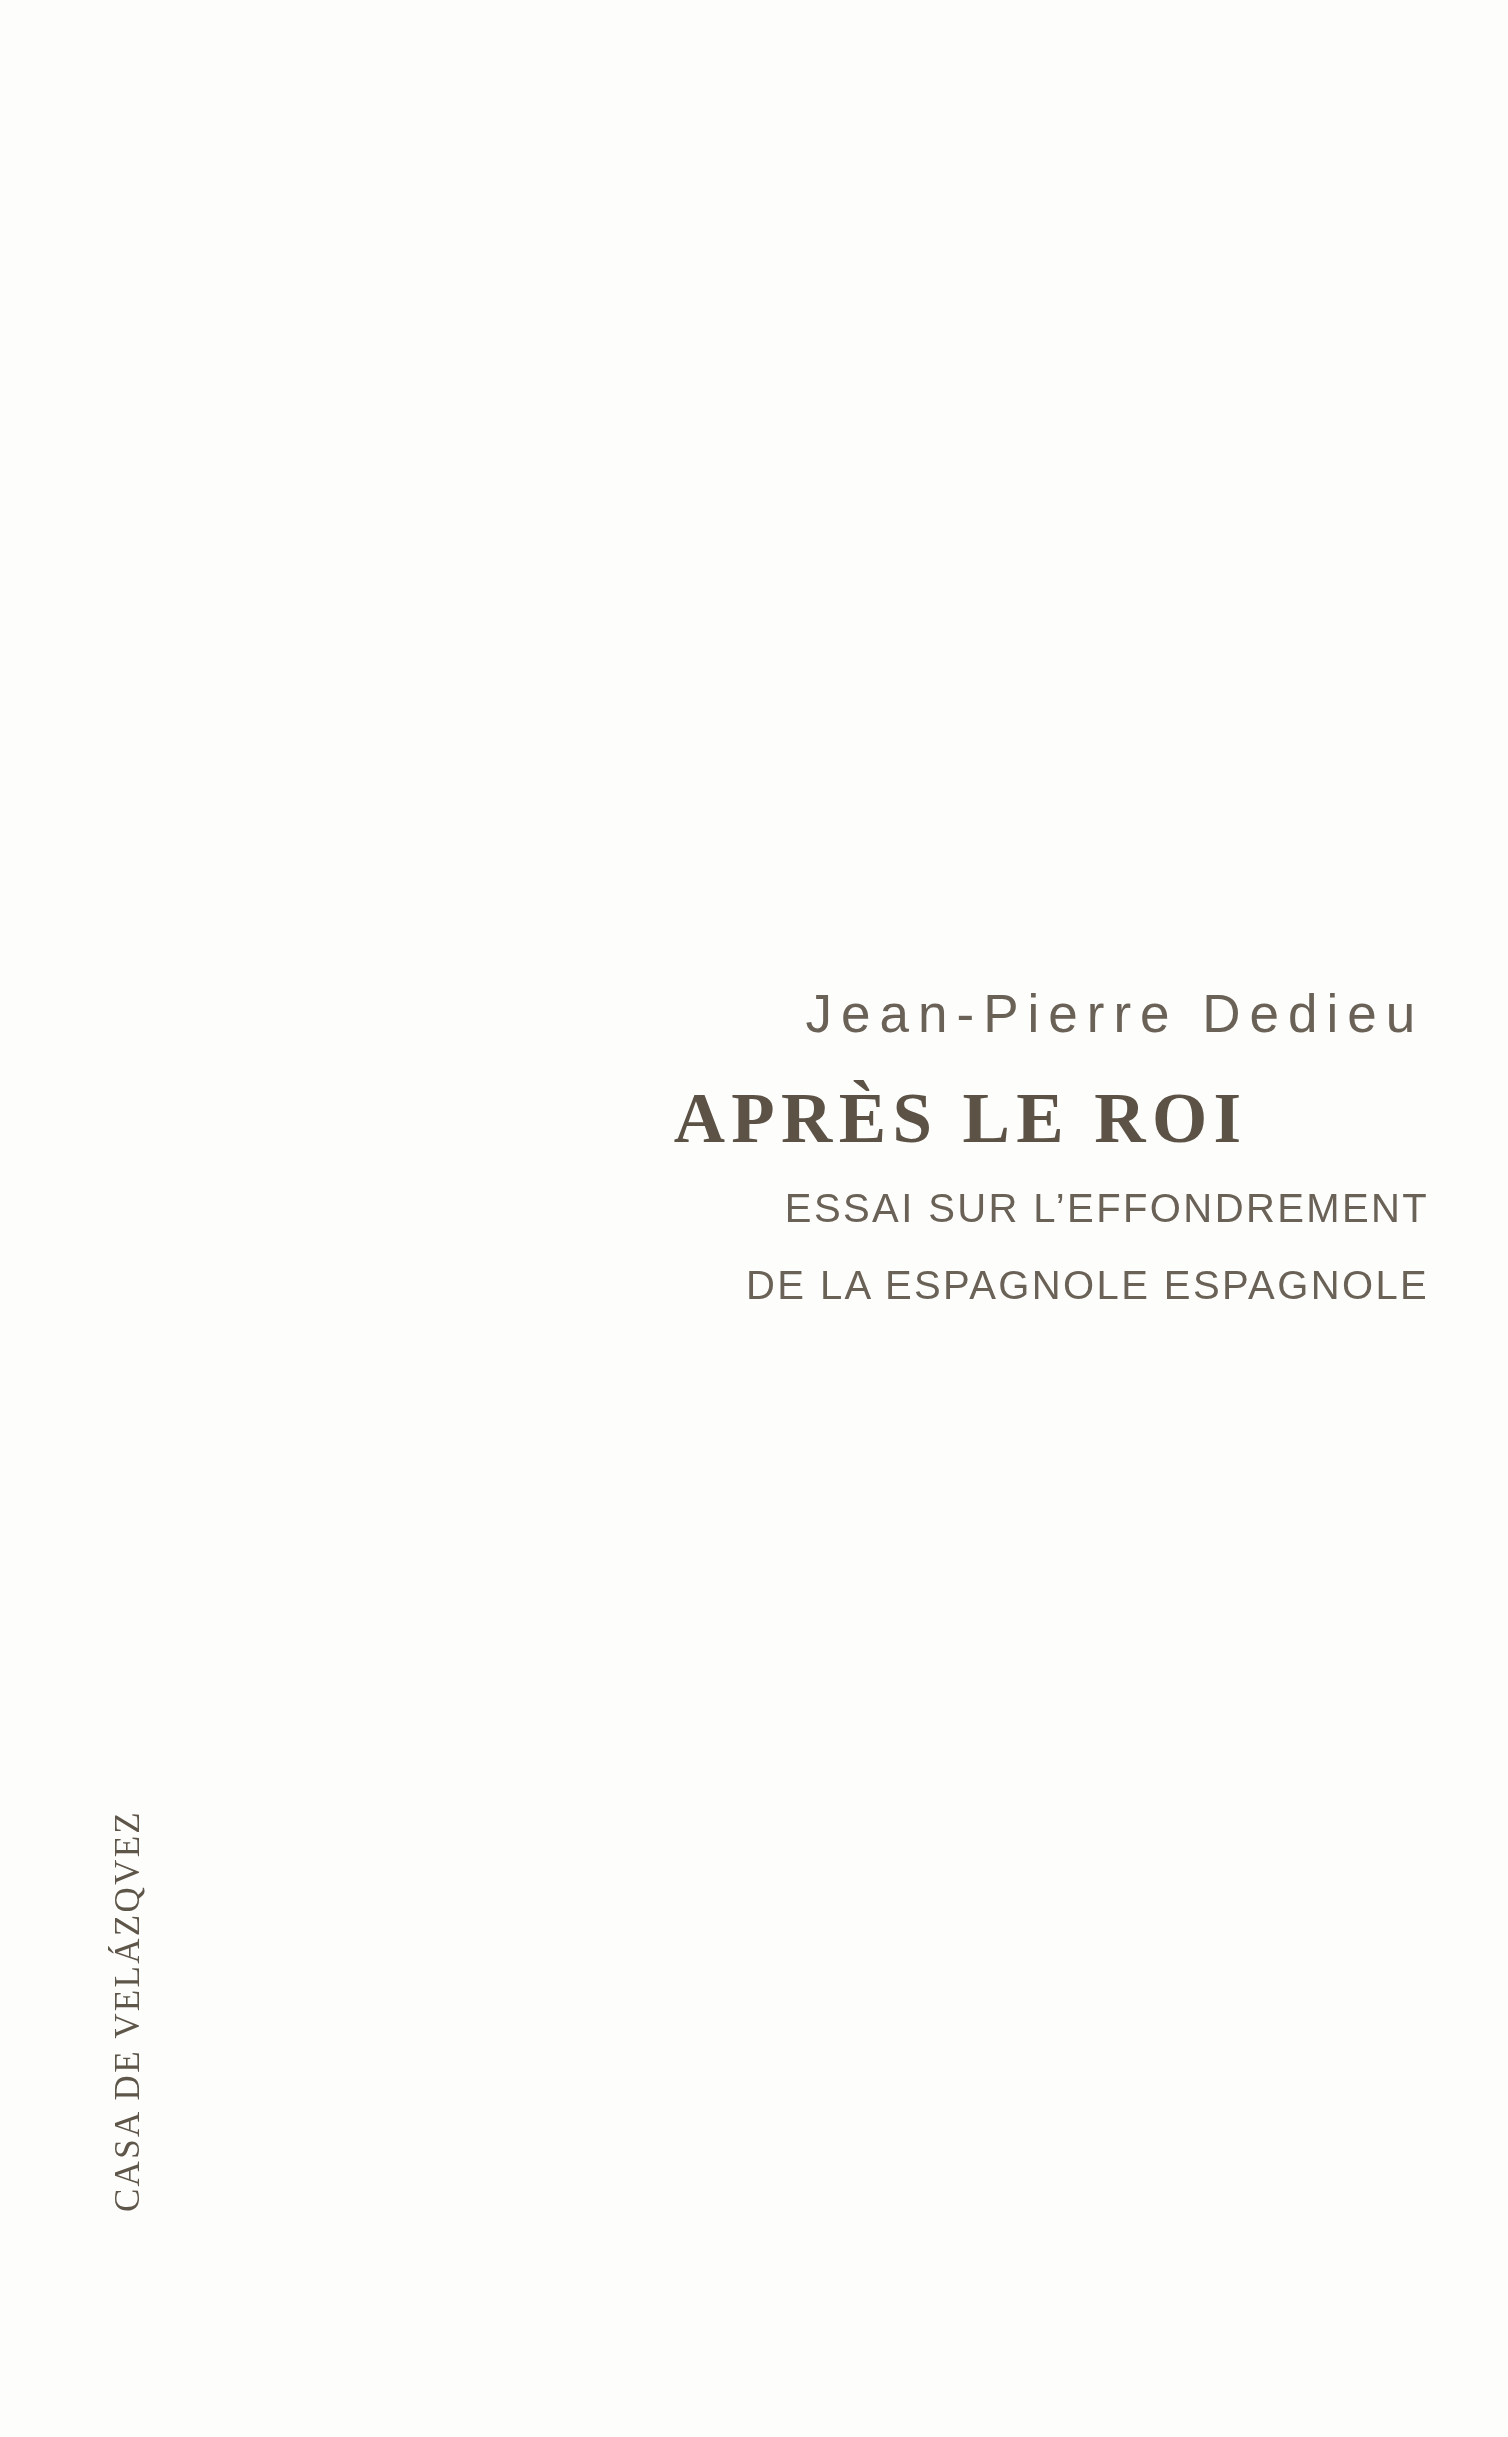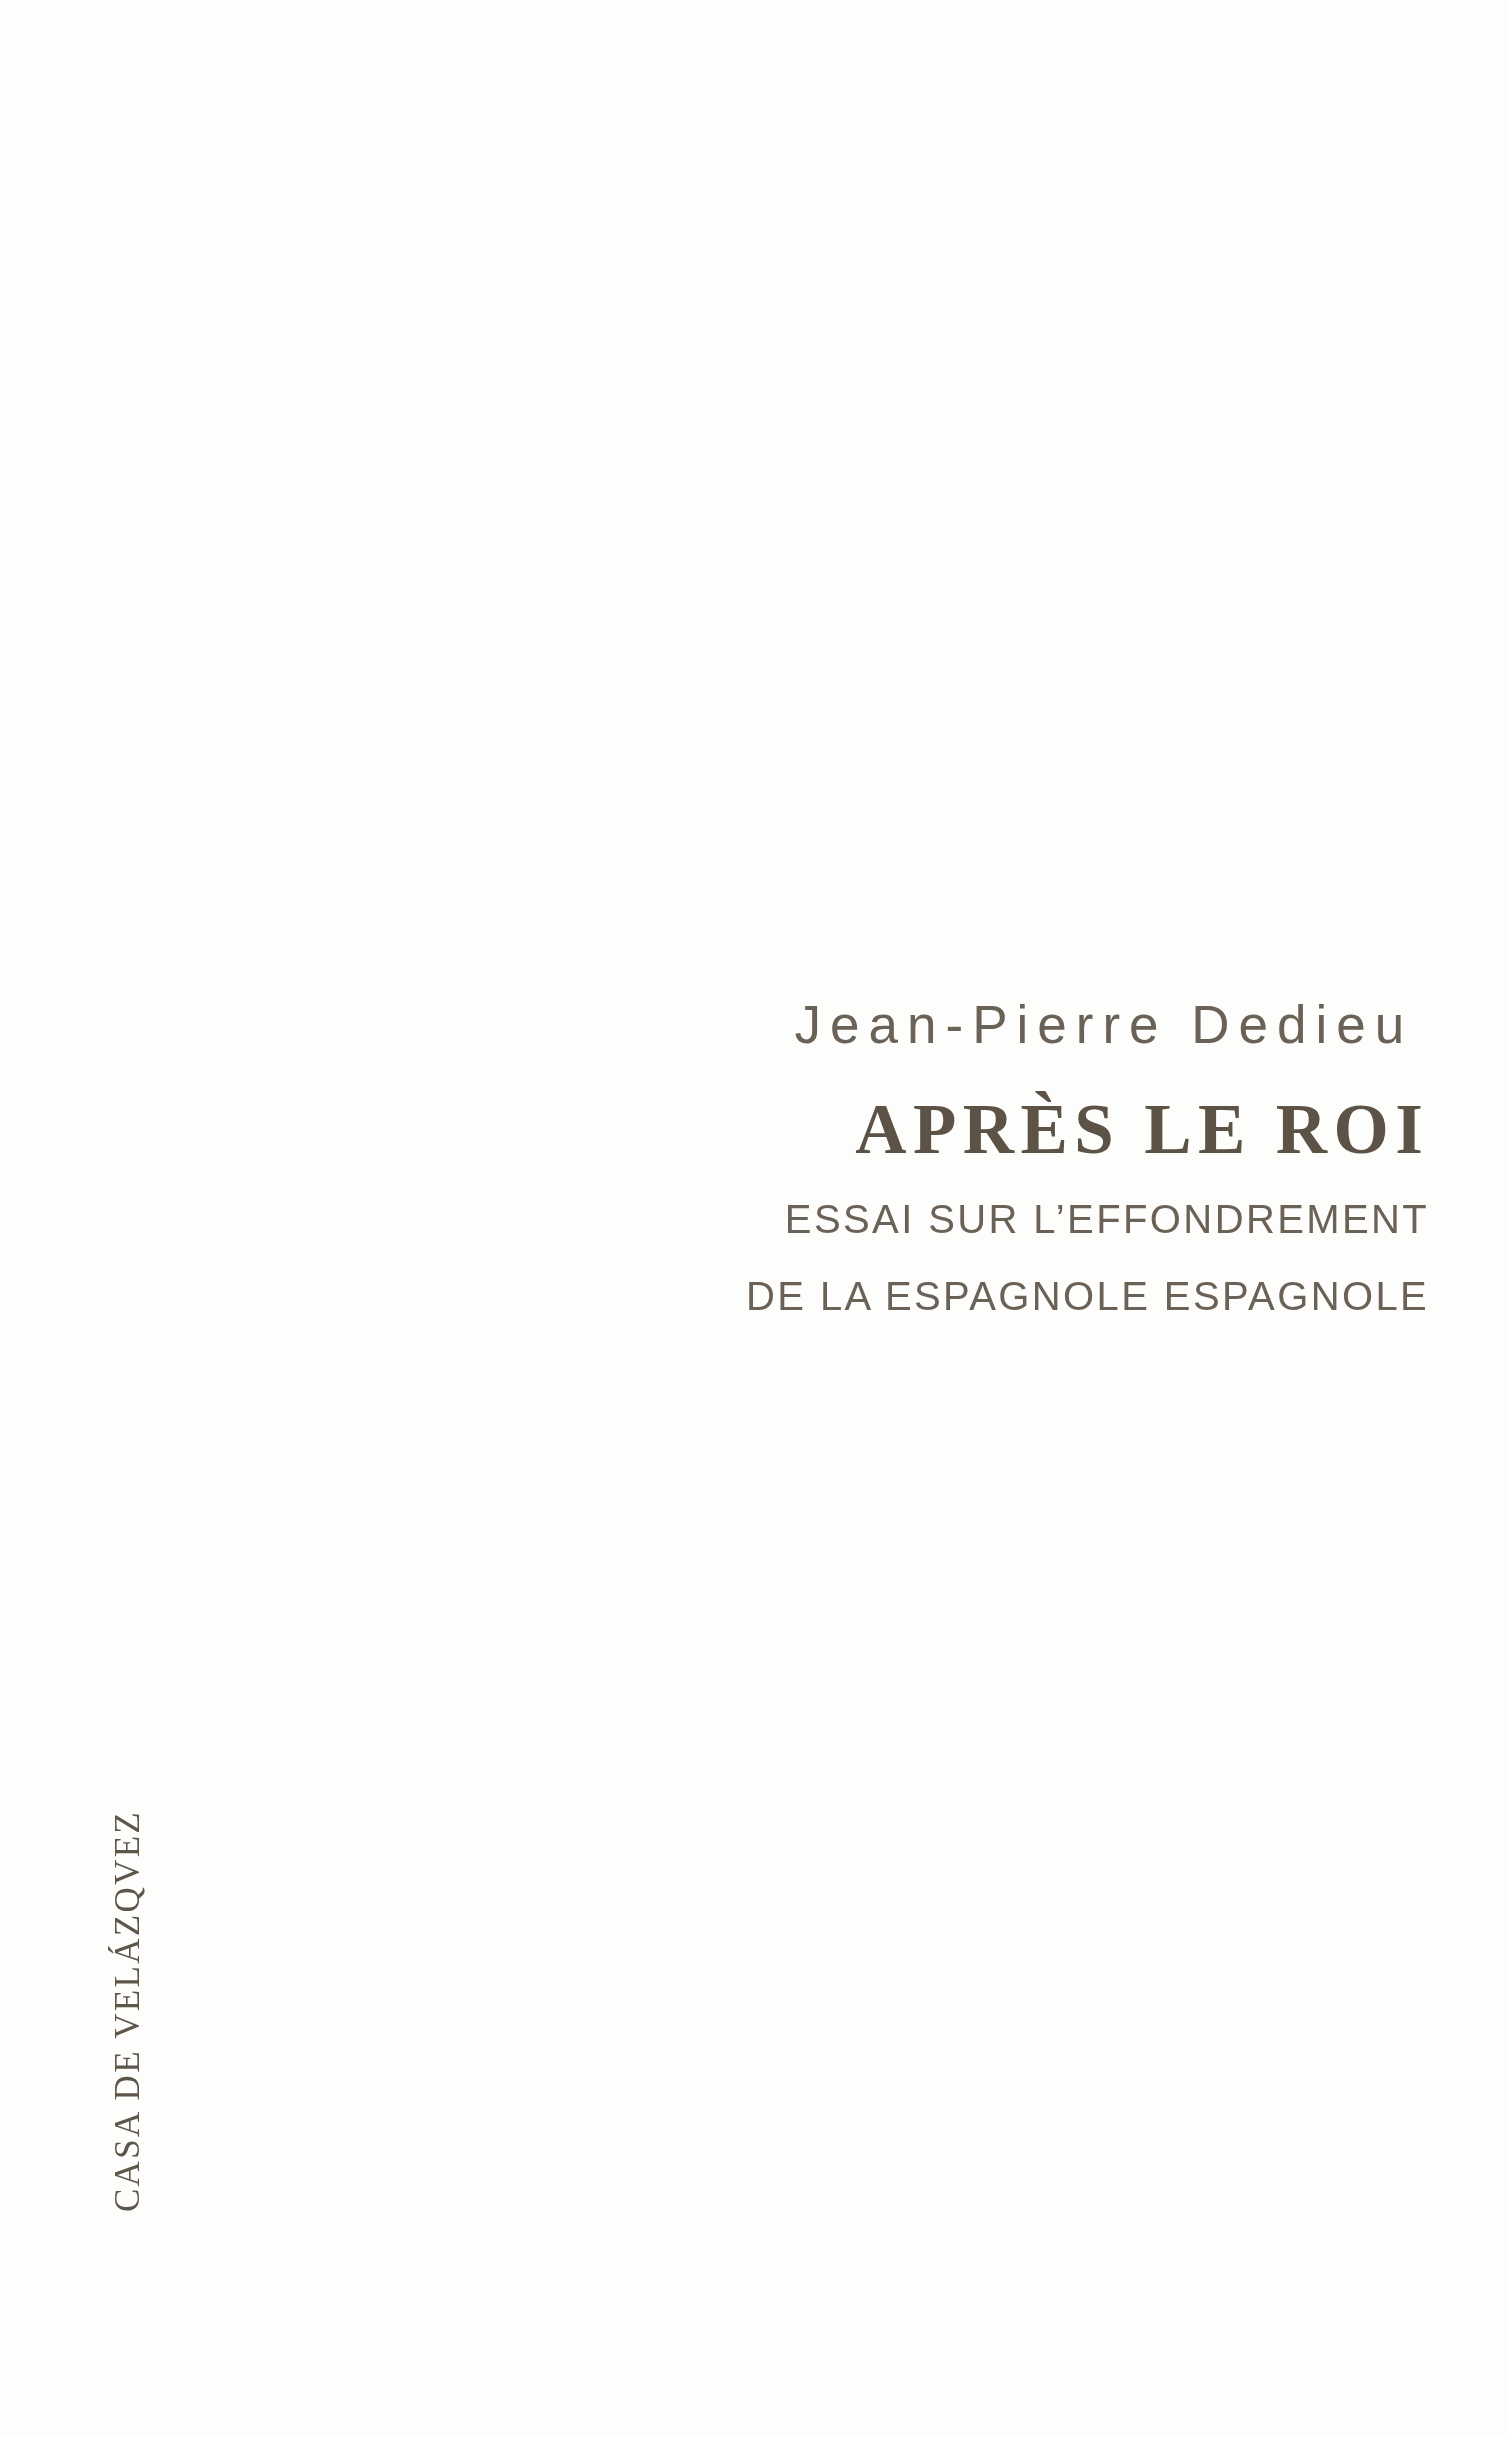--- a/index.html
+++ b/index.html
@@ -31,34 +31,35 @@
   }
 
   .author {
     font-family: "Liberation Sans", sans-serif;
     font-size: 53px;
     font-weight: 400;
     letter-spacing: 9px;
     color: #6b6257;
     line-height: 1.1;
     white-space: nowrap;
-    margin: 16px;
+    margin: 5px;
     padding-right: 1.8px;
   }
 
   .main-title {
     font-family: "Liberation Serif", serif;
     font-size: 71px;
     font-weight: 700;
     letter-spacing: 6.4px;
     color: #5c5246;
     margin: 38px 0 0 0;
     line-height: 1.05;
     white-space: nowrap;
     padding-right: 1.8px;
+    text-align: center;
   }
 
   .subtitle {
     font-family: "Liberation Sans", sans-serif;
     font-size: 40px;
     font-weight: 400;
     letter-spacing: 2.4px;
     color: #6b6257;
     line-height: 1.42;
     margin: 24px 0 0 0;

